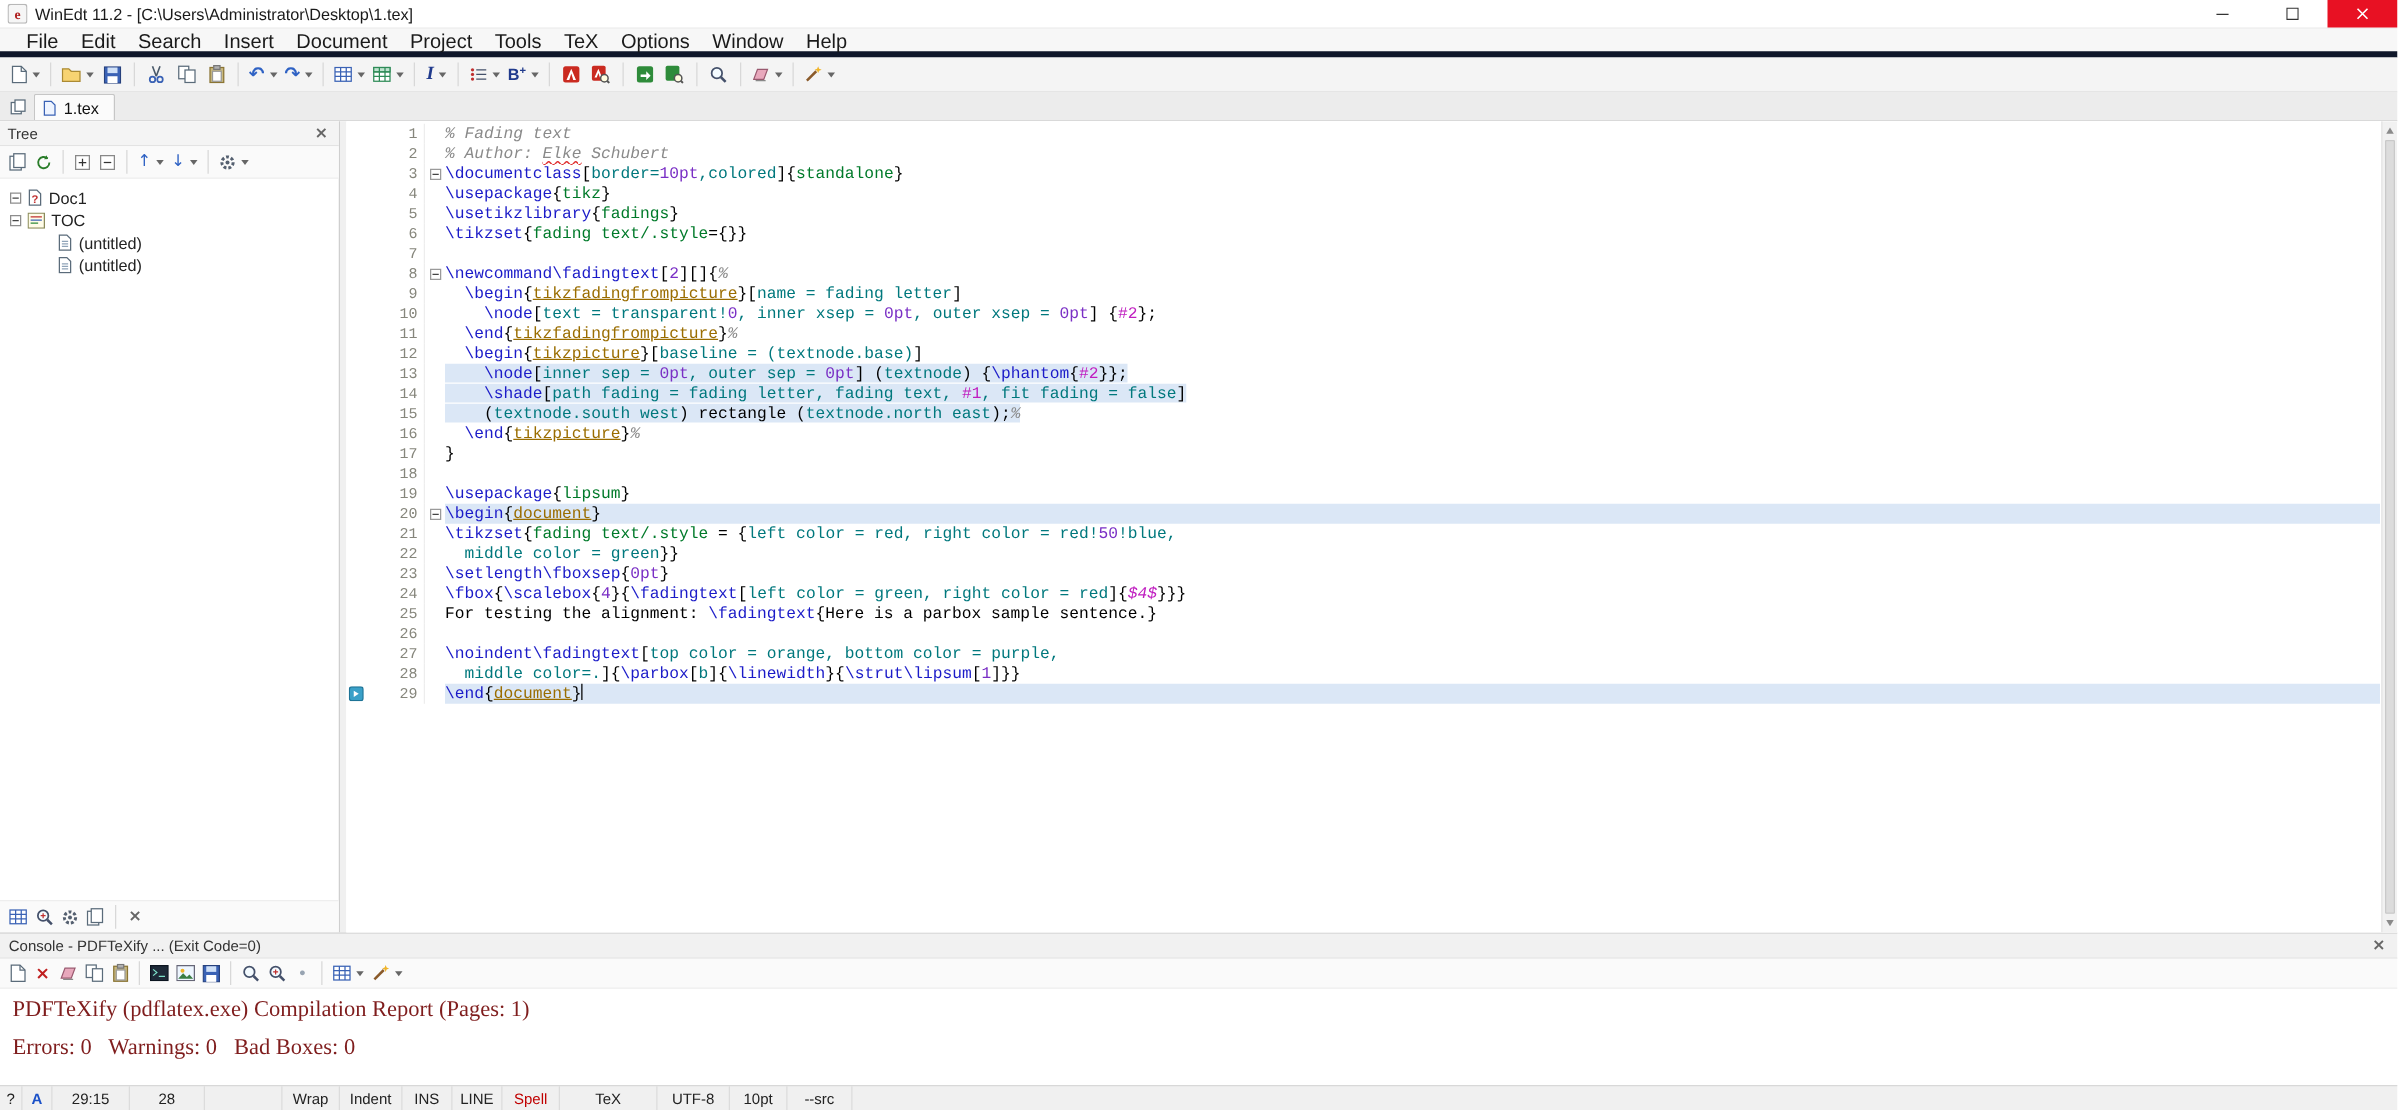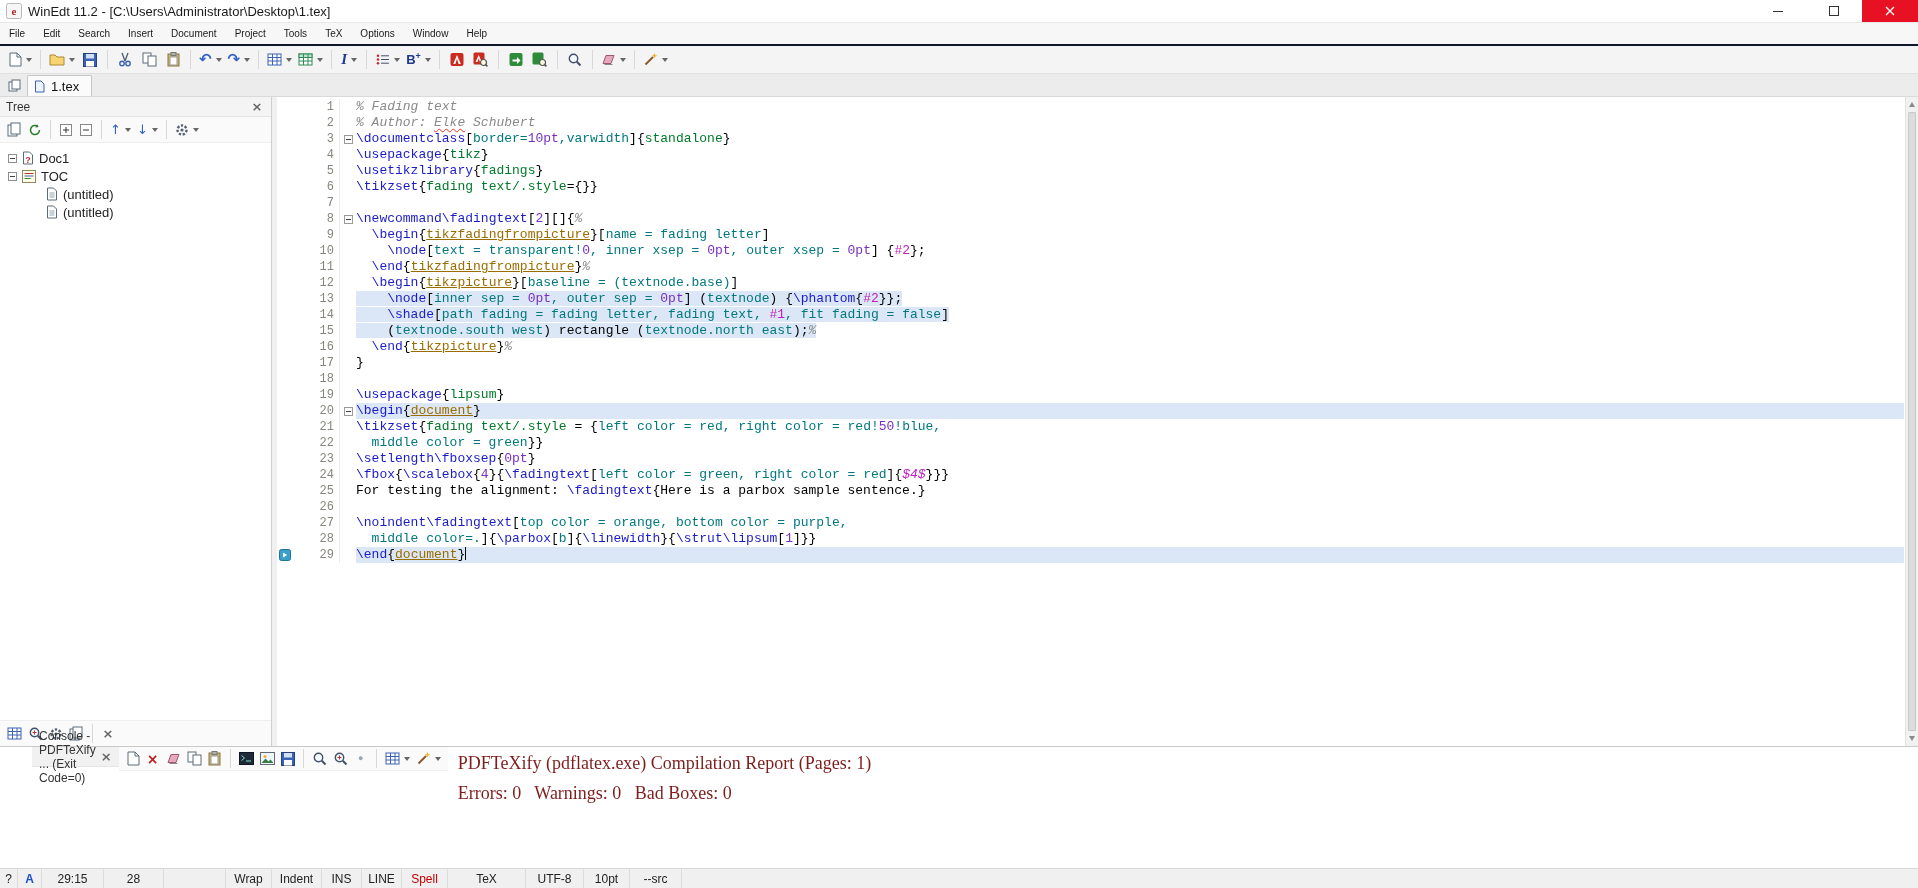--- a/index.html
+++ b/index.html
@@ -15,22 +15,22 @@
   
   .titlebar { height:23px; flex:0 0 23px; background:#ffffff; border-bottom:1px solid #e9e9e9;
               display:flex; align-items:center; font-size:13px; color:#1a1a1a; }
   .app-icon { margin:0 6px; display:flex; align-items:center; }
   .title-text { white-space:nowrap; }
   .win-buttons { margin-left:auto; display:flex; height:100%; }
   .wbtn { width:56px; height:100%; display:flex; align-items:center; justify-content:center; }
   .wbtn.close { background:var(--close,#e81123); }
 
   
-  .menubar { height:23px; flex:0 0 23px; background:#f7f7f7; border-bottom:2px solid #0f172a;
-             display:flex; padding-left:0; font-size:10px; color:#1a1a1a; }
+  .menubar { height:23px; flex:0 0 23px; background:#f7f7f7; border-bottom:5px solid #0f172a;
+             display:flex; padding-left:12px; font-size:16px; color:#1a1a1a; }
   .menu-item { padding:0 9px; line-height:22px; white-space:nowrap; }
 
   
   .toolbar { height:28px; flex:0 0 28px; background:#f4f4f4; border-bottom:1px solid #e0e0e0;
              display:flex; align-items:center; padding:0 5px; }
   .tb-btn { height:24px; min-width:24px; display:flex; align-items:center; justify-content:center;
             padding:0 3px; border-radius:2px; }
   .tb-btn.small { height:20px; min-width:20px; }
   .tb-btn .ic { display:flex; align-items:center; justify-content:center; }
   .dd { width:0; height:0; border-left:3.5px solid transparent; border-right:3.5px solid transparent;
@@ -108,21 +108,21 @@
           border-left:1px solid #e3e3e3; }
   .sb-arrow { position:absolute; left:3px; width:0; height:0;
               border-left:3.5px solid transparent; border-right:3.5px solid transparent; }
   .sb-arrow.up   { top:5px;  border-bottom:5px solid #8a8a8a; }
   .sb-arrow.down { bottom:5px; border-top:5px solid #8a8a8a; }
   .sb-thumb { position:absolute; left:2px; right:2px; top:15px; bottom:15px; background:#dcdcdc;
               border:1px solid #c9c9c9; border-radius:1px; }
 
   
   .console { height:122px; flex:0 0 122px; border-top:1px solid #c9c9c9; background:#fff;
-             display:flex; flex-direction:row;padding-left:32px; }
+             display:flex; flex-direction:column; }
   .console-header { height:20px; flex:0 0 20px; background:#f1f1f1; border-bottom:1px solid #e4e4e4;
                     display:flex; align-items:center; padding:0 7px; font-size:12px; color:#333; }
   .console-close { margin-left:auto; width:16px; text-align:center; }
   .console-toolbar { height:24px; flex:0 0 24px; background:#fafafa; border-bottom:1px solid #eeeeee;
                      display:flex; align-items:center; padding:0 4px; }
   .console-output { flex:1; padding:9px 0 0 10px; font-family:Liberation Serif, serif;
                     font-size:18px; color:#7f1d1d; }
   .out-line { height:15px; line-height:15px; white-space:pre; }
 
   
@@ -540,21 +540,21 @@
           <div class="line">
             <span class="gut">2</span>
             <span class="foldcol"></span>
             <span class="code"><span class="inner"><span class="c-cm">% Author: </span><span class="c-sp">Elke</span><span class="c-cm"> Schubert</span></span></span>
           </div>
           <div class="line">
             <span class="gut">3</span>
             <span class="foldcol">
               <span class="foldbox"></span>
             </span>
-            <span class="code"><span class="inner"><span class="c-cs">\documentclass</span><span class="c-tx">[</span><span class="c-op">border=</span><span class="c-nu">10pt</span><span class="c-op">,varwidth</span><span class="c-tx">]{</span><span class="c-gn">standalone</span><span class="c-tx">}</span></span></span>
+            <span class="code"><span class="inner"><span class="c-cs">\documentclass</span><span class="c-tx">[</span><span class="c-op">border=</span><span class="c-nu">10pt</span><span class="c-op">,colored</span><span class="c-tx">]{</span><span class="c-gn">standalone</span><span class="c-tx">}</span></span></span>
           </div>
           <div class="line">
             <span class="gut">4</span>
             <span class="foldcol"></span>
             <span class="code"><span class="inner"><span class="c-cs">\usepackage</span><span class="c-tx">{</span><span class="c-gn">tikz</span><span class="c-tx">}</span></span></span>
           </div>
           <div class="line">
             <span class="gut">5</span>
             <span class="foldcol"></span>
             <span class="code"><span class="inner"><span class="c-cs">\usetikzlibrary</span><span class="c-tx">{</span><span class="c-gn">fadings</span><span class="c-tx">}</span></span></span>

